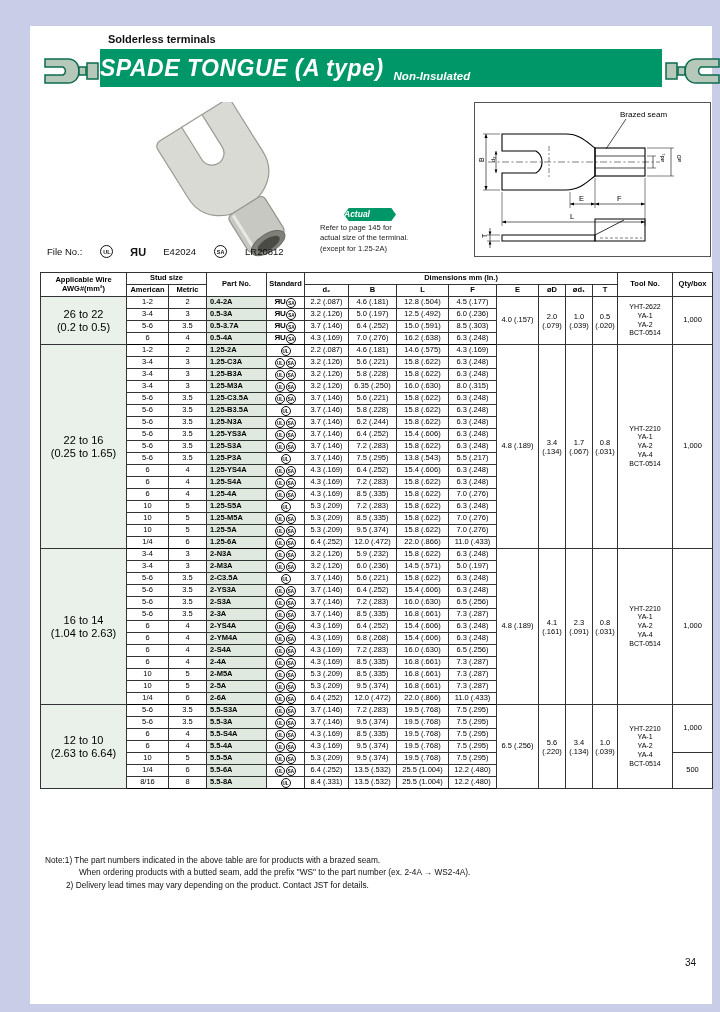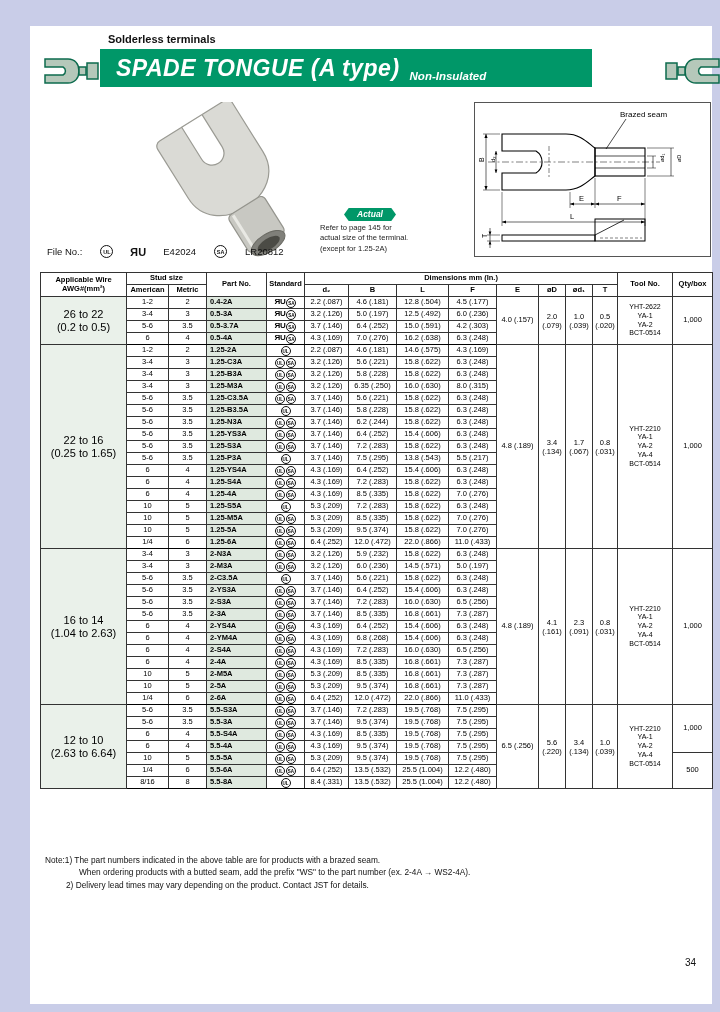--- a/index.html
+++ b/index.html
@@ -1,32 +1,32 @@
 <!DOCTYPE html>
 <html><head>
 <meta charset="utf-8">
 <style>
   * { margin:0; padding:0; box-sizing:border-box; }
   body { font-family:"Liberation Sans", sans-serif; }
   .screen { position:relative; width:720px; height:1012px; background:#c9cde8; overflow:hidden; }
   .page { position:absolute; left:30px; top:26px; width:682px; height:978px; background:#ffffff; }
 
   .kicker { position:absolute; left:78px; top:7px; font-size:11px; font-weight:bold; color:#111; }
-  .banner { position:absolute; left:70px; top:23px; width:492px; height:38px; background:#009768;
-            display:flex; align-items:center; padding-left:16px; }
+  .banner { position:absolute; left:70px; top:23px; width:562px; height:38px; background:#009768;
+            display:flex; align-items:center; padding-left:0; }
   .banner .title { color:#fff; font-size:23px; font-weight:bold; font-style:italic; letter-spacing:0.5px; }
   .banner .subtitle { color:#fff; font-size:11.5px; font-weight:bold; font-style:italic; margin-left:10px; margin-top:16px; }
   .fork-icon { position:absolute; top:30px; }
   .fork-icon.left { left:12px; }
   .fork-icon.right { left:634px; transform:scaleX(-1); }
 
   .photo { position:absolute; left:95px; top:76px; }
 
   .actual-badge { position:absolute; left:314px; top:182px; width:52px; height:13px; background:#009768;
-     color:#fff; font-size:8.5px; font-weight:bold; font-style:italic; text-align:center; line-height:13px;
+     color:#fff; font-size:8.5px; font-weight:bold; font-style:italic; line-height:13px;
      clip-path:polygon(0 50%, 9% 0, 91% 0, 100% 50%, 91% 100%, 9% 100%); }
   .actual-text { position:absolute; left:290px; top:197px; width:160px; text-align:left; font-size:7.6px; line-height:1.35; color:#222; }
 
   .fileno { position:absolute; left:17px; top:219px; font-size:9.5px; color:#111; display:flex; align-items:center; gap:18px; }
   .mark-circle { display:inline-block; width:13px; height:13px; border:1px solid #111; border-radius:50%;
      font-size:5.5px; font-weight:bold; text-align:center; line-height:13px; }
   .mark-ru { font-weight:bold; font-size:11px; letter-spacing:-1px; }
   .flip { display:inline-block; transform:scaleX(-1); }
 
   .diagram { position:absolute; left:444px; top:76px; }
@@ -230,21 +230,21 @@
               <td>6.0 (.236)</td>
             </tr>
             <tr>
               <td>5-6</td>
               <td>3.5</td>
               <td class="part">0.5-3.7A</td>
               <td><span class="std std-ru"><span class="flip">R</span>U</span><span class="std std-circ">SA</span></td>
               <td>3.7 (.146)</td>
               <td>6.4 (.252)</td>
               <td>15.0 (.591)</td>
-              <td>4.2 (.303)</td>
+              <td>8.5 (.303)</td>
             </tr>
             <tr class="group-end">
               <td>6</td>
               <td>4</td>
               <td class="part">0.5-4A</td>
               <td><span class="std std-ru"><span class="flip">R</span>U</span><span class="std std-circ">SA</span></td>
               <td>4.3 (.169)</td>
               <td>7.0 (.276)</td>
               <td>16.2 (.638)</td>
               <td>6.3 (.248)</td>

